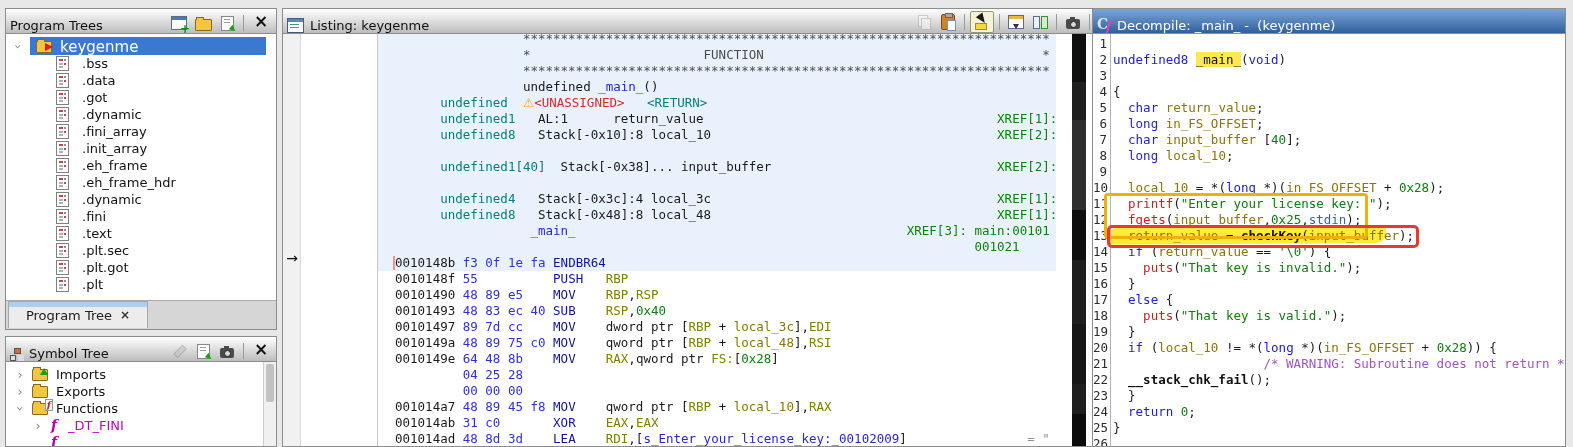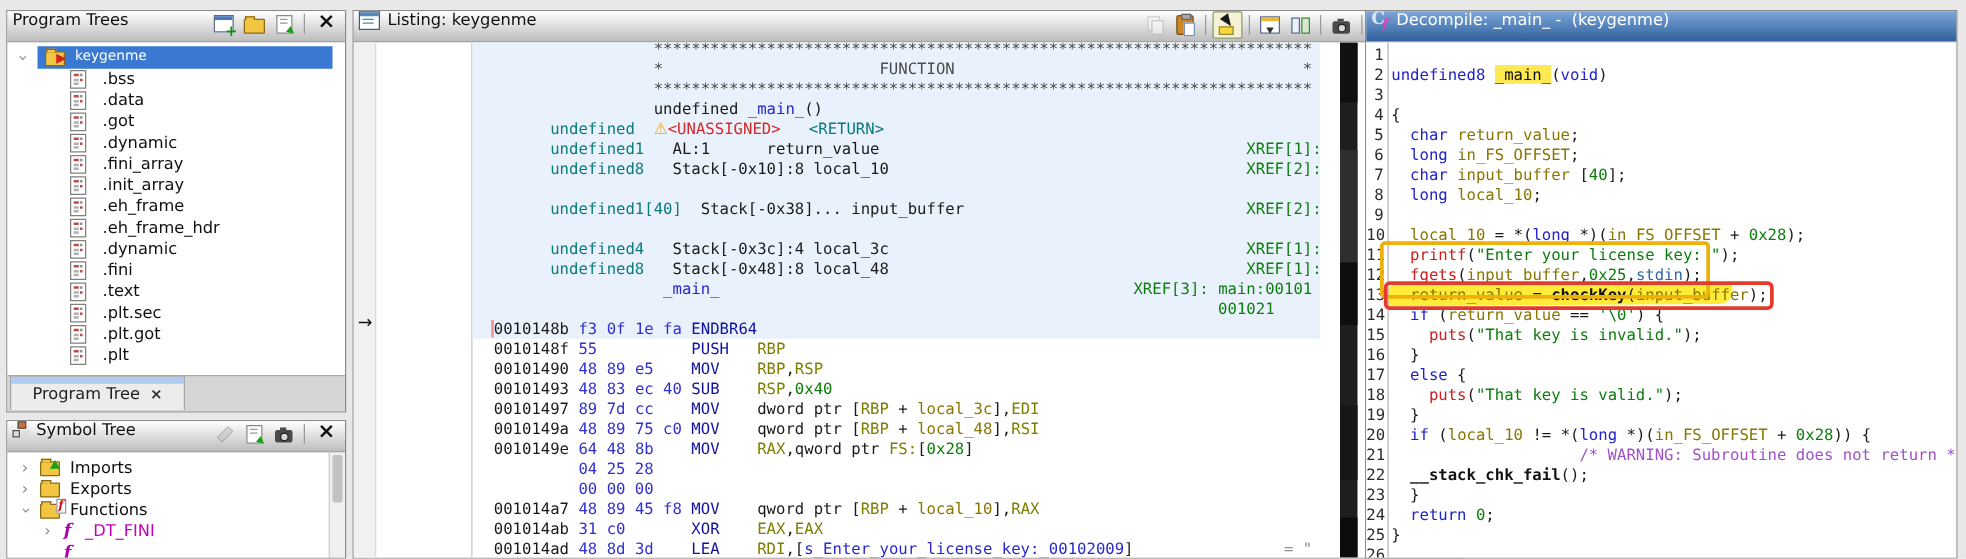--- a/index.html
+++ b/index.html
@@ -1,20 +1,20 @@
 <!DOCTYPE html>
 <html><head>
 <meta charset="utf-8">
 <style>
   html,body{margin:0;padding:0;}
   body{width:1573px;height:447px;background:#e8e8e8;font-family:"DejaVu Sans",sans-serif;overflow:hidden;}
   #screen{position:relative;width:1573px;height:447px;}
   .panel{position:absolute;background:#fff;border:1px solid #8c8c8c;box-sizing:border-box;}
   .phead{position:absolute;left:0;top:0;right:0;height:25px;border-bottom:1px solid #8c8c8c;
-         background:linear-gradient(#ffffff,#bdbdbd);display:flex;align-items:flex-start;padding:0 4px;box-sizing:border-box;}
+         background:linear-gradient(#ffffff,#bdbdbd);display:flex;align-items:flex-end;padding:0 4px;box-sizing:border-box;}
   .phead.active{background:linear-gradient(#7ba6d9,#30609b);}
   .ptitle{font-size:13px;color:#111;white-space:pre;flex:0 0 auto;}
   .phead.active .ptitle{color:#fff;}
   .pspacer{flex:1;}
   .tbtn{display:inline-flex;align-items:center;justify-content:center;width:22px;height:20px;margin:0 1px;position:relative;}
   .tbtn.active{border:1px solid #8f9a6e;background:#f6f2d8;border-radius:2px;}
   .tbtn.disabled{opacity:.5;}
   .tsep{display:inline-block;width:1px;height:16px;background:#9a9a9a;margin:0 4px;}
   .ic{display:inline-block;position:relative;}
   
@@ -120,21 +120,21 @@
             <span class="ic ic-close"></span>
           </span>
         </span>
     </div>
     <div style="position:absolute;left:0;top:25px;right:0;bottom:28px;overflow:hidden;background:#fff;">
 
       <div style="position:relative;height:18px;margin-top:3px;">
         <div style="position:absolute;left:24px;top:0;width:236px;height:18px;background:#3a79d1;"></div>
         <span class="chev exp" style="position:absolute;left:6px;top:2px;">›</span>
         <span class="ic ic-folder ic-folder-root" style="position:absolute;left:30px;top:1px;"></span>
-        <span style="position:absolute;left:54px;top:1px;font-size:11px;color:#fff;">keygenme</span>
+        <span style="position:absolute;left:54px;top:1px;font-size:15px;color:#fff;">keygenme</span>
       </div>
       <div>
           <div class="ptrow">
             <span class="ic ic-page"></span>
             <span>.bss</span>
           </div>
           <div class="ptrow">
             <span class="ic ic-page"></span>
             <span>.data</span>
           </div>

